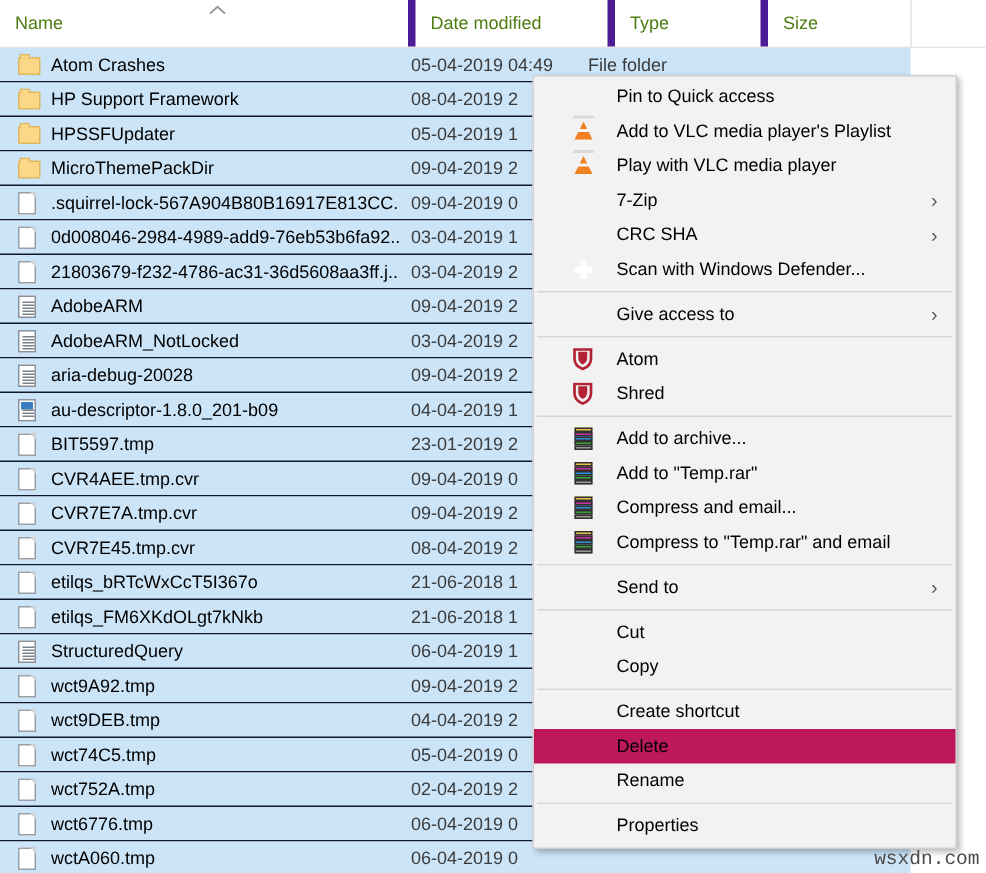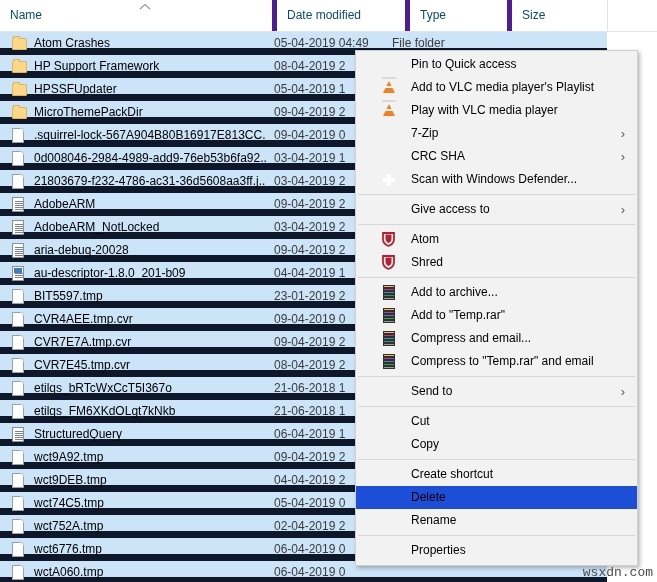--- a/index.html
+++ b/index.html
@@ -33,21 +33,21 @@
     height: 31px;
     background: #ffffff;
     border-bottom: 1px solid #e5e5e5;
   }
   .col-head {
     position: absolute;
     top: 0;
     height: 31px;
     line-height: 31px;
     font-size: 12px;
-    color: #0c4a6e;
+    color: #4d7c0f;
     padding-left: 10px;
     box-sizing: border-box;
     white-space: nowrap;
     overflow: hidden;
   }
   .col-head.sep {
     border-left: 5px solid #4c1d95;
   }
   #col-name  { left: 0px;   width: 272px; }
   #col-date  { left: 272px; width: 118px; }
@@ -71,21 +71,21 @@
   
   #rows {
     position: absolute;
     left: 0; top: 32px;
     width: 657px;
   }
   .row {
     position: relative;
     height: 23px;
     background: #cce4f7;
-    border-bottom: 7px solid #0f172a;
+    border-bottom: 1px solid #0f172a;
     box-sizing: border-box;
     width: 607px;
   }
   .cell {
     position: absolute;
     top: 0;
     height: 22px;
     line-height: 22px;
     font-size: 12px;
     white-space: nowrap;
@@ -199,21 +199,21 @@
     height: 23px;
     line-height: 23px;
     padding-left: 55px;
     padding-right: 26px;
     font-size: 12px;
     color: #000;
     white-space: nowrap;
     box-sizing: border-box;
   }
   .mi.bold { font-weight: normal; }
-  .mi.selected { background: #1d4ed8; }
+  .mi.selected { background: #be185d; }
   .mi-sep {
     height: 1px;
     margin: 3px 2px 3px 2px;
     background: #d6d6d6;
     overflow: hidden;
   }
   .mi .arrow {
     position: absolute;
     right: 12px;
     top: 0;

